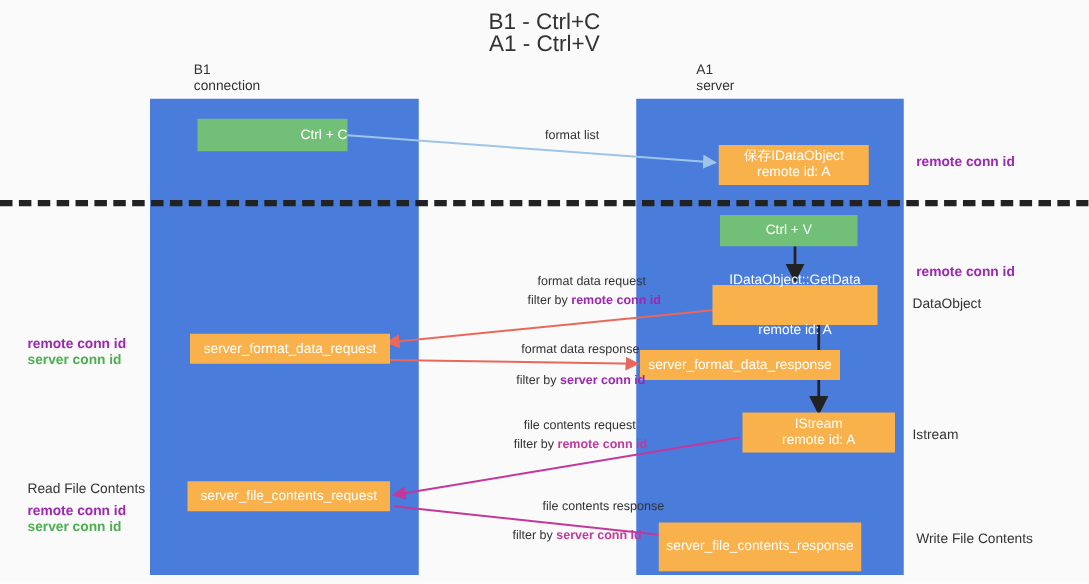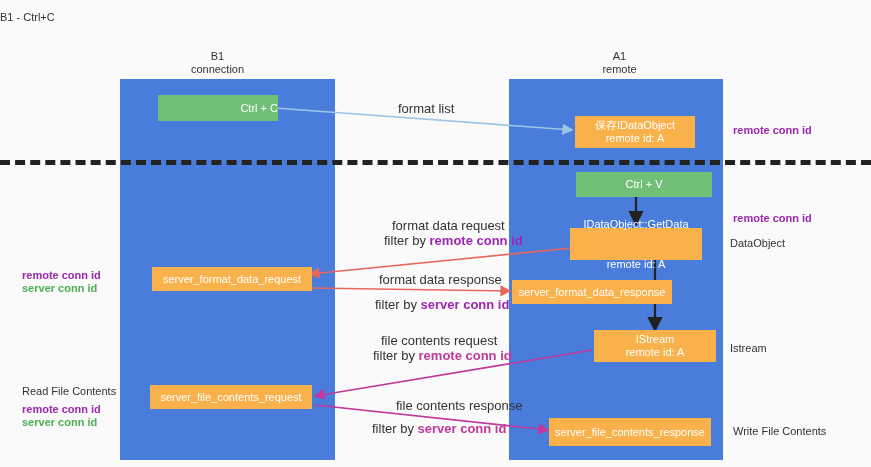--- a/index.html
+++ b/index.html
@@ -16,28 +16,29 @@
     height: 467px;
     background: #fafafa;
     overflow: hidden;
   }
   .col-band {
     position: absolute;
     background: #4a7ddb;
   }
   .col-header {
     position: absolute;
+    text-align: left;
+    font-size: 11px;
+    color: #333333;
+    line-height: 13px;
+  }
+  .title {
+    position: absolute;
     text-align: center;
-    font-size: 11px;
-    color: #333333;
-    line-height: 13px;
-  }
-  .title {
-    position: absolute;
-    font-size: 11px;
+    font-size: 18px;
     color: #333333;
     line-height: 18px;
     width: 100%;
   }
   .box {
     position: absolute;
     box-sizing: border-box;
     display: flex;
     flex-direction: column;
     align-items: center;
@@ -54,24 +55,25 @@
     font-size: 11px;
     color: #333333;
     line-height: 14px;
     white-space: nowrap;
   }
   .lbl-purple { color: #9c27b0; font-weight: bold; }
   .lbl-green  { color: #4caf50; font-weight: bold; }
   .lbl-magenta { color: #c2389b; font-weight: bold; }
   .arrow-lbl {
     position: absolute;
-    font-size: 13px;
+    font-size: 10px;
     color: #333333;
     line-height: 14px;
     white-space: nowrap;
+    margin-left: 38px;
   }
   svg.overlay {
     position: absolute;
     left: 0; top: 0;
     width: 871px;
     height: 467px;
     pointer-events: none;
   }
   .dash-sep {
     position: absolute;
@@ -80,25 +82,26 @@
     height: 0;
     border-top: 5px dashed #222222;
   }
 </style>
 </head>
 <body>
 
 <div id="canvas">
 
   <div class="title" style="left:0; top:8px;">B1 - Ctrl+C</div>
+  <div class="title" style="left:0; top:26px;">A1 - Ctrl+V</div>
 
   <div class="col-header" style="left:155px; top:50px; width:125px;">B1</div>
   <div class="col-header" style="left:155px; top:63px; width:125px;">connection</div>
   <div class="col-header" style="left:557px; top:50px; width:125px;">A1</div>
-  <div class="col-header" style="left:557px; top:63px; width:125px;">remote</div>
+  <div class="col-header" style="left:557px; top:63px; width:125px;">server</div>
 
   <div class="col-band" style="left:120px; top:79px; width:215px; height:381px;"></div>
   <div class="col-band" style="left:509px; top:79px; width:214px; height:381px;"></div>
 
   <svg class="overlay">
     <defs>
       <marker id="ah-blue" markerWidth="7" markerHeight="7" refX="6" refY="3.5" orient="auto">
         <polygon points="0 0, 7 3.5, 0 7" fill="#9ec5e8"></polygon>
       </marker>
       <marker id="ah-red" markerWidth="7" markerHeight="7" refX="6" refY="3.5" orient="auto">
@@ -135,21 +138,21 @@
 
   <div class="box box-orange" style="left:575px; top:116px; width:120px; height:32px;">
     <span>保存IDataObject</span>
     <span>remote id: A</span>
   </div>
 
   <div class="arrow-lbl" style="left:398px; top:102px;">format list</div>
 
   <div class="lbl lbl-purple" style="left:733px; top:123px;">remote conn id</div>
 
-  <div class="box box-green" style="left:576px; top:172px; width:136px; height:25px;">
+  <div class="box box-green" style="left:576px; top:172px; width:110px; height:25px;">
     <span>Ctrl + V</span>
   </div>
 
   <div class="box box-orange" style="left:570px; top:228px; width:132px; height:32px;gap:27px;">
     <span>IDataObject::GetData</span>
     <span>remote id: A</span>
   </div>
 
   <div class="lbl lbl-purple" style="left:733px; top:211px;">remote conn id</div>
   <div class="lbl" style="left:730px; top:236px;">DataObject</div>
@@ -190,21 +193,21 @@
   </div>
 
   <div class="lbl" style="left:22px; top:384px;">Read File Contents</div>
   <div class="lbl lbl-purple" style="left:22px; top:402px;">remote conn id</div>
   <div class="lbl lbl-green" style="left:22px; top:415px;">server conn id</div>
 
   <div class="box box-orange" style="left:150px; top:385px; width:162px; height:24px;">
     <span>server_file_contents_request</span>
   </div>
 
-  <div class="box box-orange" style="left:549px; top:418px; width:162px; height:28px;">
+  <div class="box box-orange" style="left:527px; top:418px; width:162px; height:39px;">
     <span>server_file_contents_response</span>
   </div>
 
   <div class="lbl" style="left:733px; top:424px;">Write File Contents</div>
 
   <div class="arrow-lbl" style="left:396px; top:399px;">file contents response</div>
   <div class="arrow-lbl" style="left:372px; top:422px;">
     <span>filter by</span>
     <span class="lbl-magenta">server conn id</span>
   </div>

